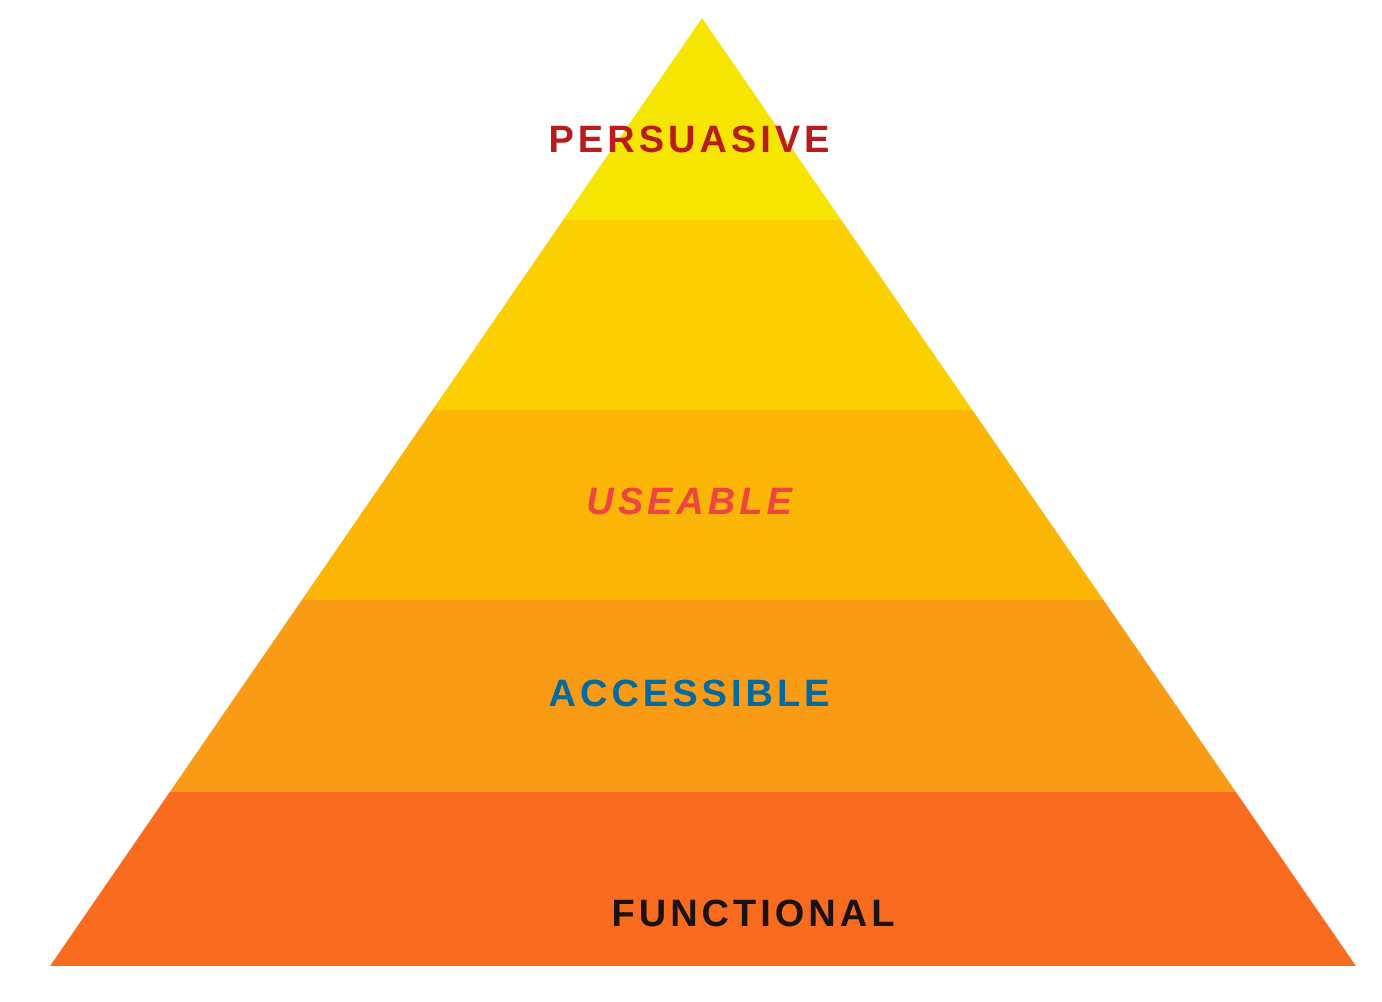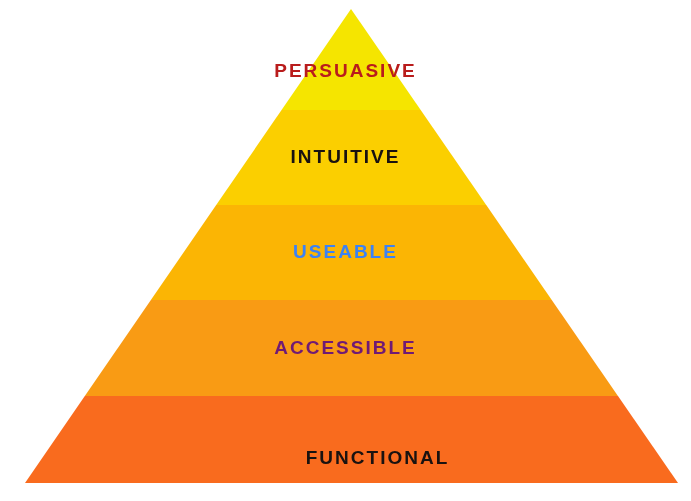--- a/index.html
+++ b/index.html
@@ -62,18 +62,17 @@
 
       <polygon id="band2" points="216.20,205.00 486.22,205.00 551.75,300.00 150.86,300.00" fill="#FBB504"></polygon>
 
       <polygon id="band3" points="150.86,300.00 551.75,300.00 617.98,396.00 84.84,396.00" fill="#F99B14"></polygon>
 
       <polygon id="band4" points="84.84,396.00 617.98,396.00 678.00,483.00 25.00,483.00" fill="#F96B1E"></polygon>
     </g>
   </svg>
 
   <div class="tier-label lbl-0" style="color: #b91c1c;">PERSUASIVE</div>
-  <div class="tier-label lbl-1" style="color: rgb(25, 18, 16);">INTUITIVE</div>
-  <div class="tier-label lbl-2" style="color: #3b82f6;">USEABLE</div>
-  <div class="tier-label lbl-3" style="color: #701a75;">ACCESSIBLE</div>
+  <div class="tier-label lbl-2" style="color: #ef4444; font-style: italic;">USEABLE</div>
+  <div class="tier-label lbl-3" style="color: #0369a1;">ACCESSIBLE</div>
   <div class="tier-label lbl-4" style="color: rgb(25, 18, 16);">FUNCTIONAL</div>
 
 </div>
 
 </body></html>

